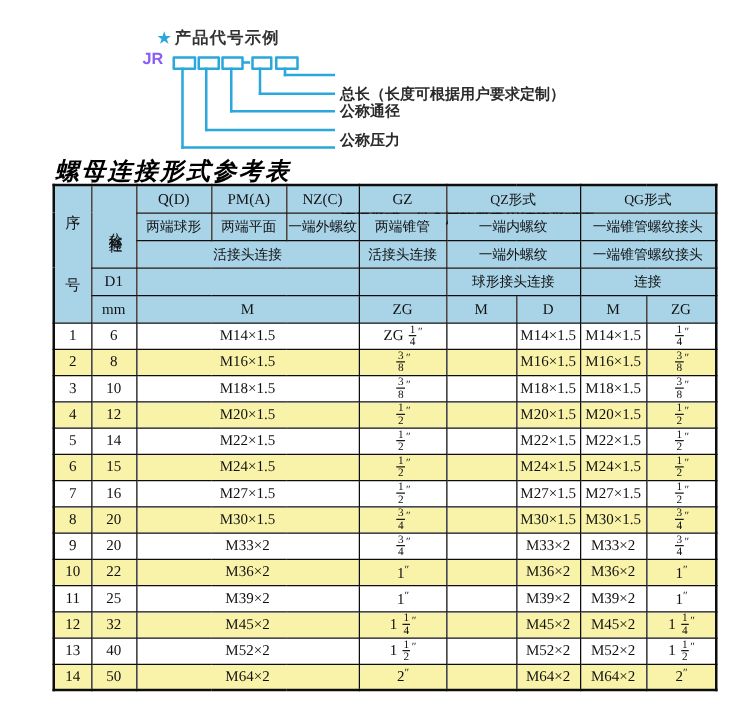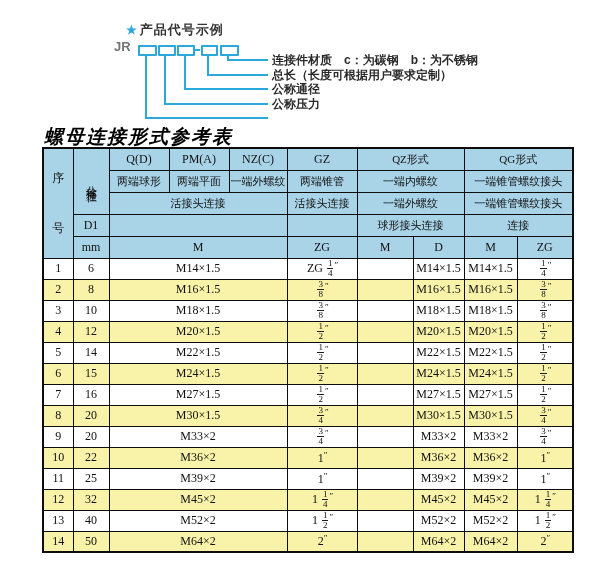--- a/index.html
+++ b/index.html
@@ -4,21 +4,21 @@
 <style>
   html,body{margin:0;padding:0;}
   body{
     width:600px;height:567px;background:#ffffff;position:relative;overflow:hidden;
     font-family:"Liberation Sans", sans-serif;
   }
   
   .diagram{position:absolute;left:0;top:0;width:600px;height:147px;}
   .star-title{position:absolute;left:126px;top:21px;font-size:13px;font-weight:bold;color:#333;letter-spacing:1px;}
   .star-title .star{color:#2aa7db;margin-right:2px;font-size:12px;}
-  .jr{position:absolute;left:114px;top:39px;font-size:13px;font-weight:bold;color:#737373;font-family:"Liberation Sans",sans-serif;}
+  .jr{position:absolute;left:114px;top:39px;font-size:13px;font-weight:bold;color:#8b5cf6;font-family:"Liberation Sans",sans-serif;}
   .codebox{position:absolute;top:45px;height:7px;width:14px;border:2px solid #2aa7db;background:#fff;border-radius:1px;}
   .codedash{position:absolute;top:49px;height:2px;width:6px;background:#2aa7db;}
   .vline{position:absolute;width:2px;background:#2aa7db;}
   .hline{position:absolute;height:2px;background:#2aa7db;}
   .dlabel{position:absolute;left:272px;height:14px;line-height:14px;font-size:12px;font-weight:bold;color:#2b2b2b;white-space:nowrap;}
   
   .tbl-title{
     position:absolute;left:44px;top:124px;font-size:19px;font-weight:bold;font-style:italic;
     color:#000;font-family:"Liberation Serif", serif;letter-spacing:2px;
   }
@@ -66,24 +66,23 @@
   <div class="hline" style="left:227px;top:59px;width:41px;"></div>
   <div class="vline" style="left:207px;top:54px;height:22px;"></div>
   <div class="hline" style="left:207px;top:74px;width:61px;"></div>
   <div class="vline" style="left:184px;top:54px;height:36px;"></div>
   <div class="hline" style="left:184px;top:88px;width:84px;"></div>
   <div class="vline" style="left:164px;top:54px;height:51px;"></div>
   <div class="hline" style="left:164px;top:103px;width:104px;"></div>
   <div class="vline" style="left:145px;top:54px;height:65px;"></div>
   <div class="hline" style="left:145px;top:117px;width:123px;"></div>
 
-  <div class="dlabel" style="top:53px;">连接件材质　c：为碳钢　b：为不锈钢</div>
   <div class="dlabel" style="top:68px;">总长（长度可根据用户要求定制）</div>
   <div class="dlabel" style="top:82px;">公称通径</div>
-  <div class="dlabel" style="top:97px;text-align:center;">公称压力</div>
+  <div class="dlabel" style="top:105px;text-align:center;">公称压力</div>
   <div class="dlabel" style="top:127px;margin-top:40px;">连接形式：见金属软管常用结构形式表</div>
 </div>
 
 <div class="tbl-title">螺母连接形式参考表</div>
 
 <table class="main">
   <colgroup>
     <col style="width:30px">
       <col style="width:36px">
       <col style="width:60px">

